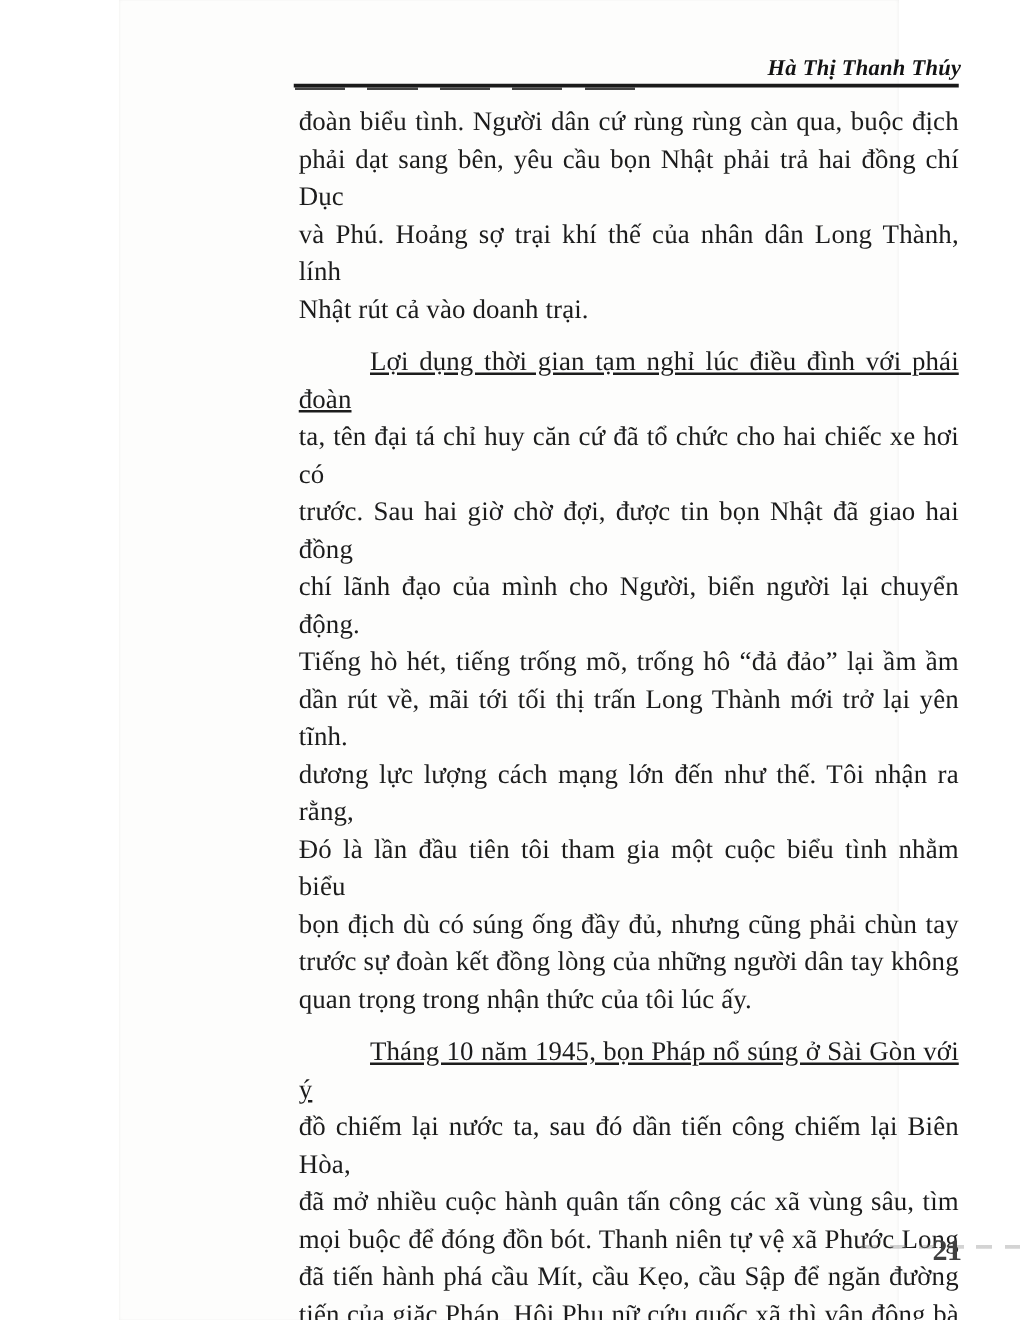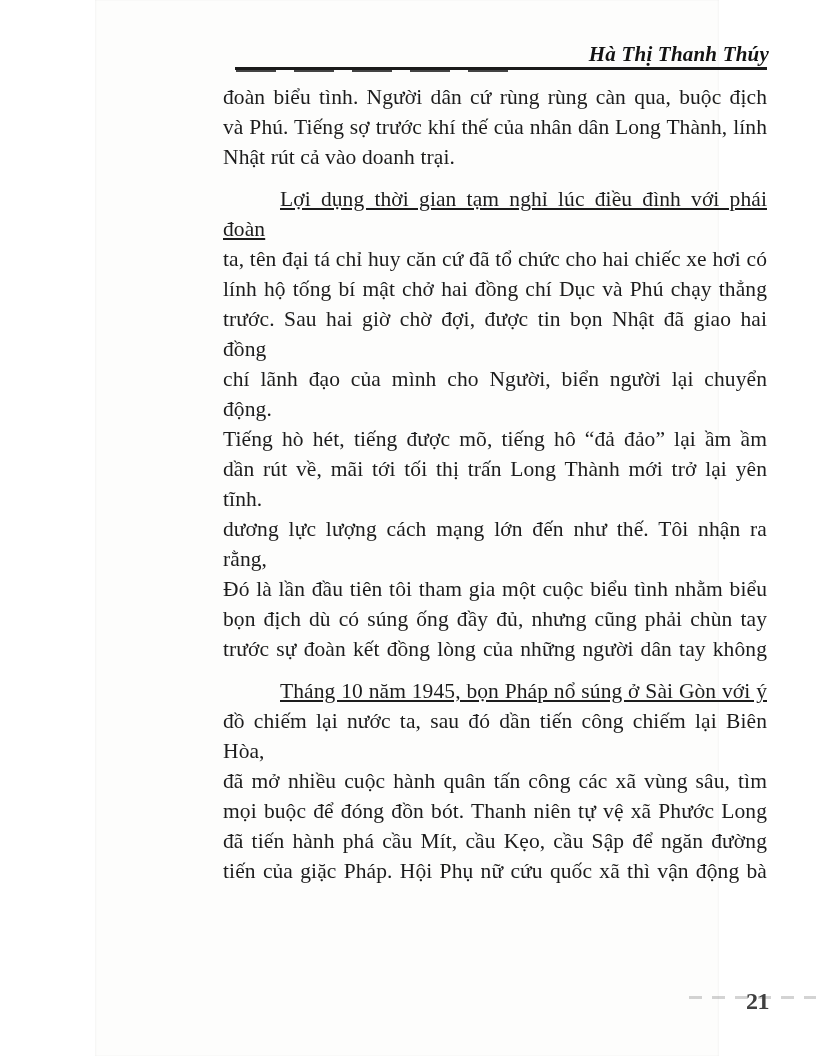--- a/index.html
+++ b/index.html
@@ -28,21 +28,21 @@
   .author {
     position: absolute;
     left: 128px;
     width: 546px;
     top: 40px;
     height: 28px;
     line-height: 28px;
     text-align: right;
     font-weight: bold;
     font-style: italic;
-    font-size: 21px;
+    font-size: 18px;
     color: #131313;
     letter-spacing: 0.2px;
   }
   .rule {
     position: absolute;
     left: 140px;
     top: 67px;
     width: 532px;
     height: 2.6px;
     background: #1a1a1a;
@@ -64,20 +64,21 @@
     font-size: 21.5px;
     line-height: 30px;
     color: #1c1c1c;
     letter-spacing: 0.1px;
   }
   .paragraph + .paragraph { margin-top: 12px; }
   .line {
     text-align: justify;
     text-align-last: justify;
     white-space: normal;
+    margin-left: 16px;
   }
   .line.endline { text-align-last: left; font-family: Liberation Serif, serif; }
   .paragraph.indent .line:first-child { text-indent: 57px; text-decoration: underline; }
   .smudge {
     position: absolute;
     left: 594px;
     top: 996px;
     width: 164px;
     height: 3px;
     background: repeating-linear-gradient(90deg,
@@ -100,35 +101,36 @@
 
 <div class="canvas">
   <div class="paper">
     <div class="author">Hà Thị Thanh Thúy</div>
     <div class="rule"></div>
     <div class="rule-artifact"></div>
 
     <div class="body-text">
         <div class="paragraph">
           <div class="line">đoàn biểu tình. Người dân cứ rùng rùng càn qua, buộc địch</div>
-          <div class="line">và Phú. Tiếng sợ trước khí thế của nhân dân Long Thành, lính</div>
+          <div class="line">phải dạt sang bên, yêu cầu bọn Nhật phải trả hai đồng chí Dục</div>
+          <div class="line">và Phú. Hoảng sợ trại khí thế của nhân dân Long Thành, lính</div>
           <div class="line endline">Nhật rút cả vào doanh trại.</div>
         </div>
         <div class="paragraph indent">
           <div class="line">Lợi dụng thời gian tạm nghỉ lúc điều đình với phái đoàn</div>
           <div class="line">ta, tên đại tá chỉ huy căn cứ đã tổ chức cho hai chiếc xe hơi có</div>
-          <div class="line">lính hộ tống bí mật chở hai đồng chí Dục và Phú chạy thẳng</div>
           <div class="line">trước. Sau hai giờ chờ đợi, được tin bọn Nhật đã giao hai đồng</div>
           <div class="line">chí lãnh đạo của mình cho Người, biển người lại chuyển động.</div>
-          <div class="line">Tiếng hò hét, tiếng được mõ, tiếng hô “đả đảo” lại ầm ầm</div>
+          <div class="line">Tiếng hò hét, tiếng trống mõ, trống hô “đả đảo” lại ầm ầm</div>
           <div class="line">dần rút về, mãi tới tối thị trấn Long Thành mới trở lại yên tĩnh.</div>
           <div class="line">dương lực lượng cách mạng lớn đến như thế. Tôi nhận ra rằng,</div>
           <div class="line">Đó là lần đầu tiên tôi tham gia một cuộc biểu tình nhằm biểu</div>
           <div class="line">bọn địch dù có súng ống đầy đủ, nhưng cũng phải chùn tay</div>
           <div class="line">trước sự đoàn kết đồng lòng của những người dân tay không</div>
+          <div class="line endline">quan trọng trong nhận thức của tôi lúc ấy.</div>
         </div>
         <div class="paragraph indent">
           <div class="line">Tháng 10 năm 1945, bọn Pháp nổ súng ở Sài Gòn với ý</div>
           <div class="line">đồ chiếm lại nước ta, sau đó dần tiến công chiếm lại Biên Hòa,</div>
           <div class="line">đã mở nhiều cuộc hành quân tấn công các xã vùng sâu, tìm</div>
           <div class="line">mọi buộc để đóng đồn bót. Thanh niên tự vệ xã Phước Long</div>
           <div class="line">đã tiến hành phá cầu Mít, cầu Kẹo, cầu Sập để ngăn đường</div>
           <div class="line">tiến của giặc Pháp. Hội Phụ nữ cứu quốc xã thì vận động bà</div>
         </div>
       </div>

